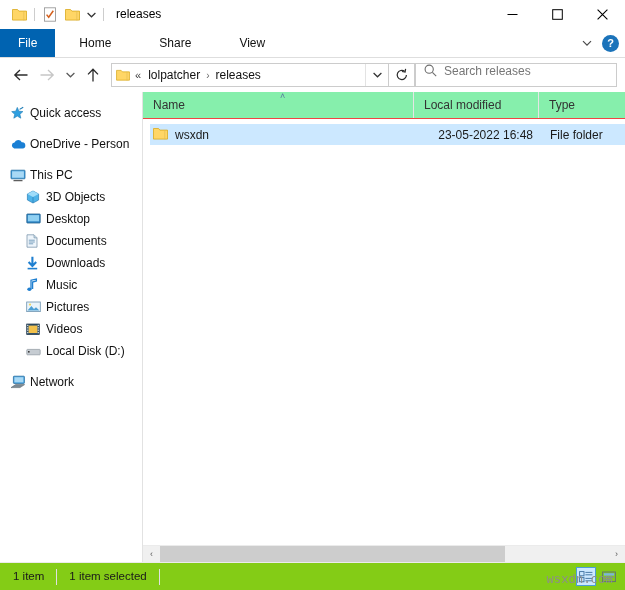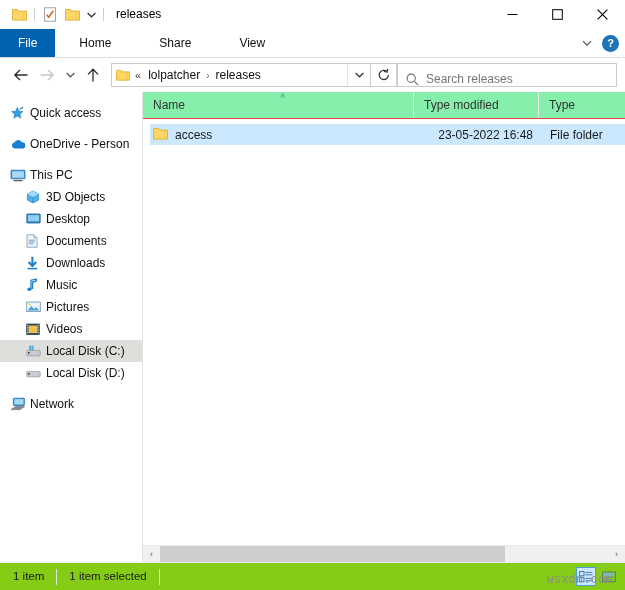--- a/index.html
+++ b/index.html
@@ -198,26 +198,26 @@
     width: 26px; height: 24px;
     border: 1px solid #cccccc;
     border-left: none;
     display: flex; align-items: center; justify-content: center;
     background: #ffffff;
     box-sizing: border-box;
     flex: none;
     color: #2b2b2b;
   }
   .searchbox {
-    width: 220px;
+    width: 202px;
     height: 24px;
     border: 1px solid #cccccc;
     background: #ffffff;
     display: flex;
-    align-items: flex-end;
+    align-items: flex-start;
     box-sizing: border-box;
     flex: none;
   }
   .search-icon-wrap {
     width: 28px;
     display: flex; align-items: center; justify-content: center;
     color: #6d6d6d;
   }
   .search-ph {
     font-size: 12px;
@@ -666,35 +666,20 @@
               <rect x="11.7" y="1.8" width="1.1" height="1.2"></rect>
                 <rect x="11.7" y="4.2" width="1.1" height="1.2"></rect>
               <rect x="11.7" y="6.6" width="1.1" height="1.2"></rect>
                 <rect x="11.7" y="9" width="1.1" height="1.2"></rect>
             </g>
           </svg>
         </span>
         <span class="nav-label">Videos</span>
       </div>
 
-      <div class="nav-item indent selected">
-        <span class="nav-ico">
-          <svg width="15" height="12" viewBox="0 0 15 12">
-            <rect x="0.8" y="5.4" width="13.4" height="5.4" rx="0.7" fill="#c6ccd2" stroke="#8d969e" stroke-width="0.7"></rect>
-            <rect x="2" y="7" width="1.6" height="1.6" fill="#3d3d3d"></rect>
-            <g fill="#3fa3dd">
-              <rect x="3.2" y="0.8" width="2" height="2"></rect>
-                <rect x="5.6" y="0.8" width="2" height="2"></rect>
-              <rect x="3.2" y="3.1" width="2" height="2"></rect>
-                <rect x="5.6" y="3.1" width="2" height="2"></rect>
-            </g>
-          </svg>
-        </span>
-        <span class="nav-label">Local Disk (C:)</span>
-      </div>
 
       <div class="nav-item indent">
         <span class="nav-ico">
           <svg width="15" height="12" viewBox="0 0 15 12">
             <rect x="0.8" y="4.4" width="13.4" height="5.4" rx="0.7" fill="#c6ccd2" stroke="#8d969e" stroke-width="0.7"></rect>
             <rect x="2" y="6" width="1.6" height="1.6" fill="#3d3d3d"></rect>
           </svg>
         </span>
         <span class="nav-label">Local Disk (D:)</span>
       </div>
@@ -713,37 +698,37 @@
     </div>
 
     <div class="listpane">
 
       <div class="colheader">
         <div class="col col-name">
           <span>Name</span>
           <span class="sort-caret">˄</span>
         </div>
         <div class="col col-date">
-          <span>Type modified</span>
+          <span>Local modified</span>
         </div>
         <div class="col col-type">
           <span>Type</span>
         </div>
       </div>
 
       <div class="filelist">
         <div class="row selected">
           <div class="cell-name">
             <span>
               <svg width="15" height="13" viewBox="0 0 15 13">
                 <path d="M0.5 1.5 h5 l1.4 1.6 h7.6 v9 h-14 z" fill="#ffd666" stroke="#d9a91e" stroke-width="0.8"></path>
                 <path d="M11.8 3.1 v9.4" stroke="#e2bd52" stroke-width="0.7" fill="none"></path>
               </svg>
             </span>
-            <span class="nm">access</span>
+            <span class="nm">wsxdn</span>
           </div>
           <div class="cell-date">23-05-2022 16:48</div>
           <div class="cell-type">File folder</div>
         </div>
       </div>
 
       <div class="hscroll">
         <div class="hs-arrow">‹</div>
         <div class="hs-track">
           <div class="hs-thumb"></div>

